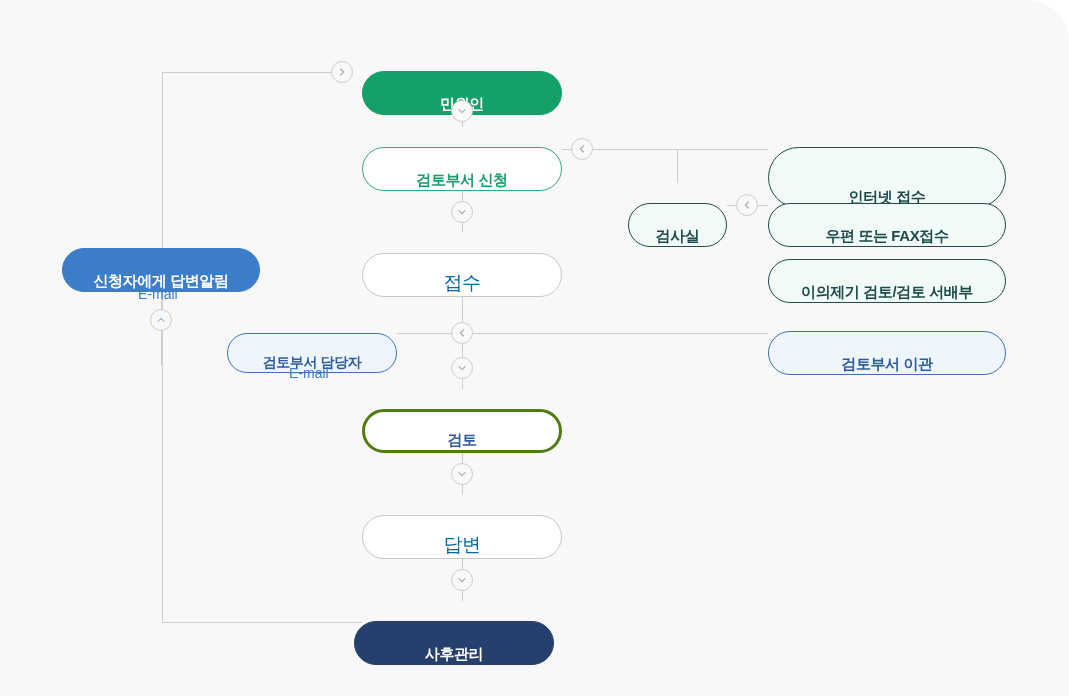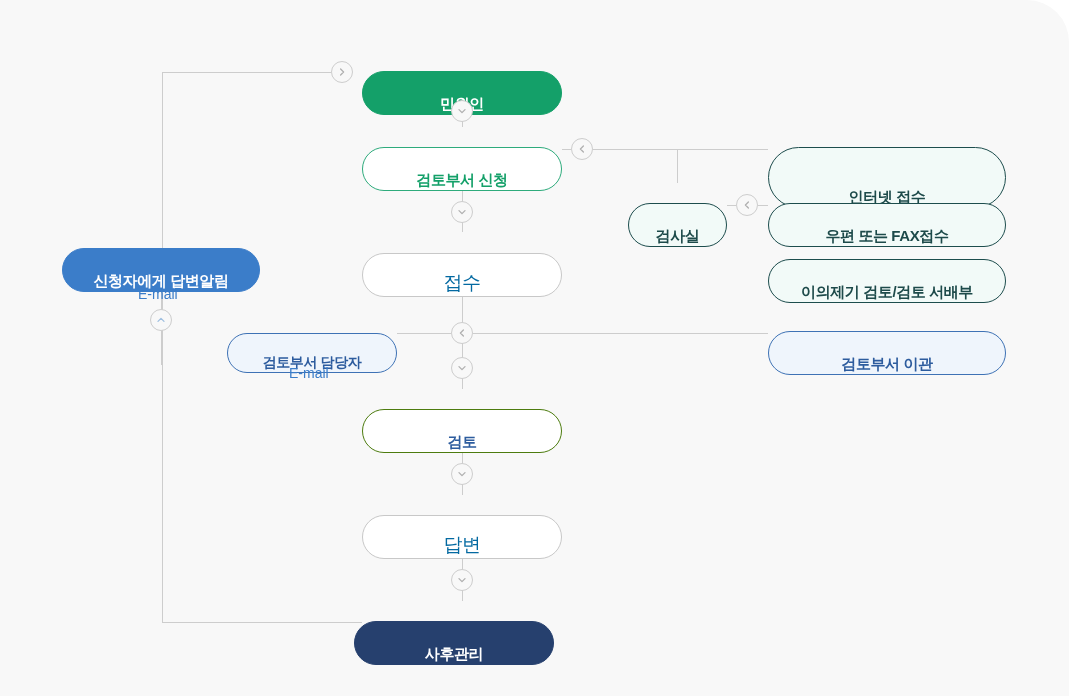--- a/index.html
+++ b/index.html
@@ -63,21 +63,21 @@
     border: 1px solid #26406e;
   }
   .n-blue {
     background: #3b7dc9;
     color: #ffffff;
     border: 1px solid #3b7dc9;
   }
   .n-blue-outline {
     background: #ffffff;
     color: #2d5c9e;
-    border: 1px solid #4d7c0f;
+    border: 3px solid #4d7c0f;
   }
   .n-blue-soft {
     background: #eff5fc;
     color: #2d5c9e;
     border: 1px solid #3e72b5;
   }
   .n-teal-soft {
     background: #f2faf8;
     color: #1d4a4a;
     border: 1px solid #1d4d4d;

